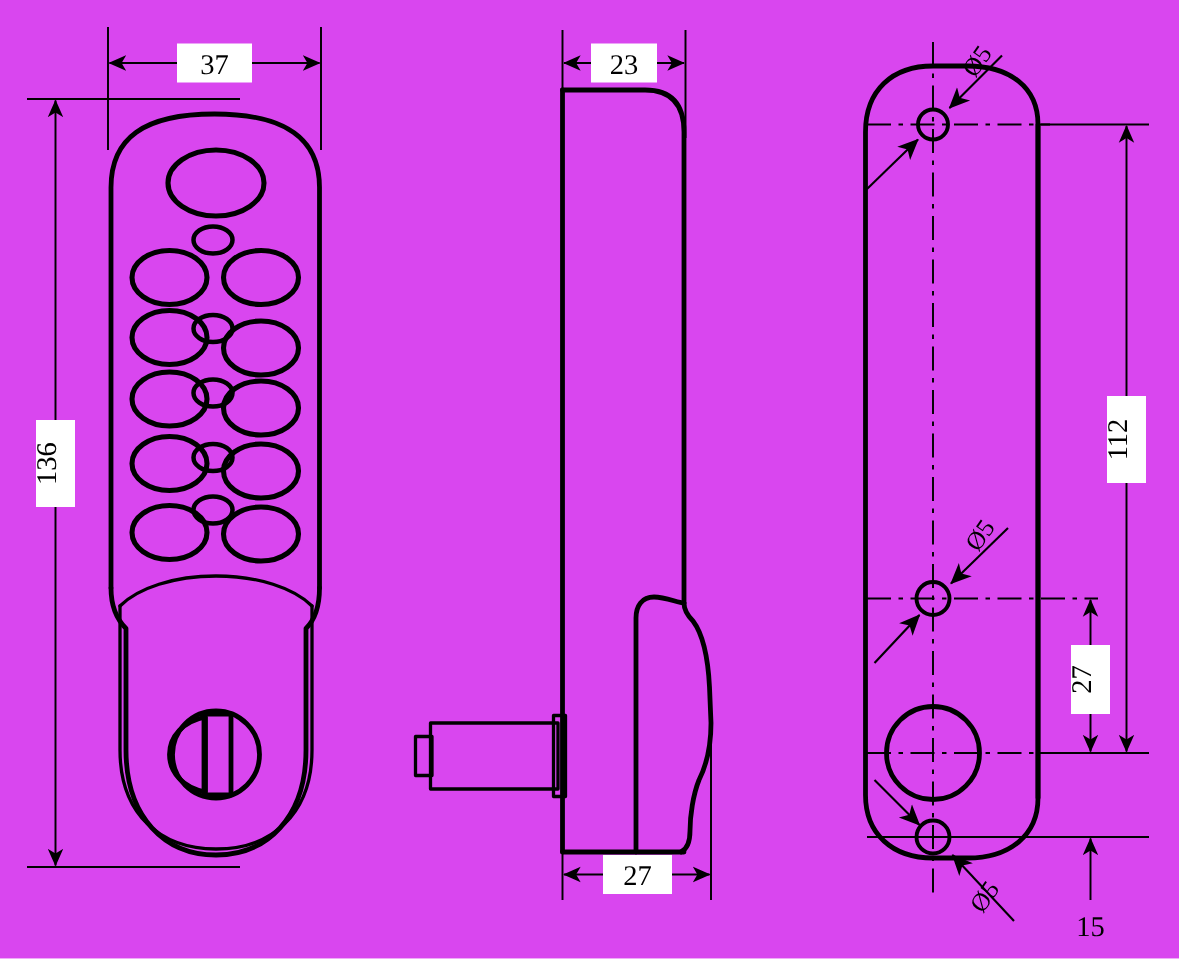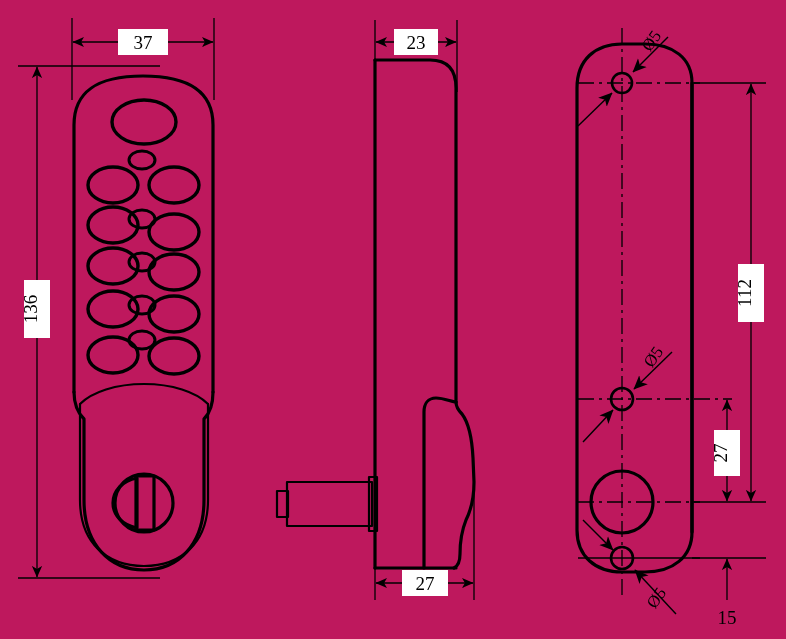--- a/index.html
+++ b/index.html
@@ -8,21 +8,21 @@
     padding: 0;
     background: #ffffff;
   }
   body {
     font-family: "Liberation Serif", "DejaVu Serif", serif;
   }
   #drawing-root {
     position: relative;
     width: 786px;
     height: 639px;
-    background: #be185d;
+    background: #d946ef;
     overflow: hidden;
   }
   #drawing-svg {
     display: block;
     width: 786px;
     height: 639px;
   }
   .outline {
     fill: none;
     stroke: #000000;

